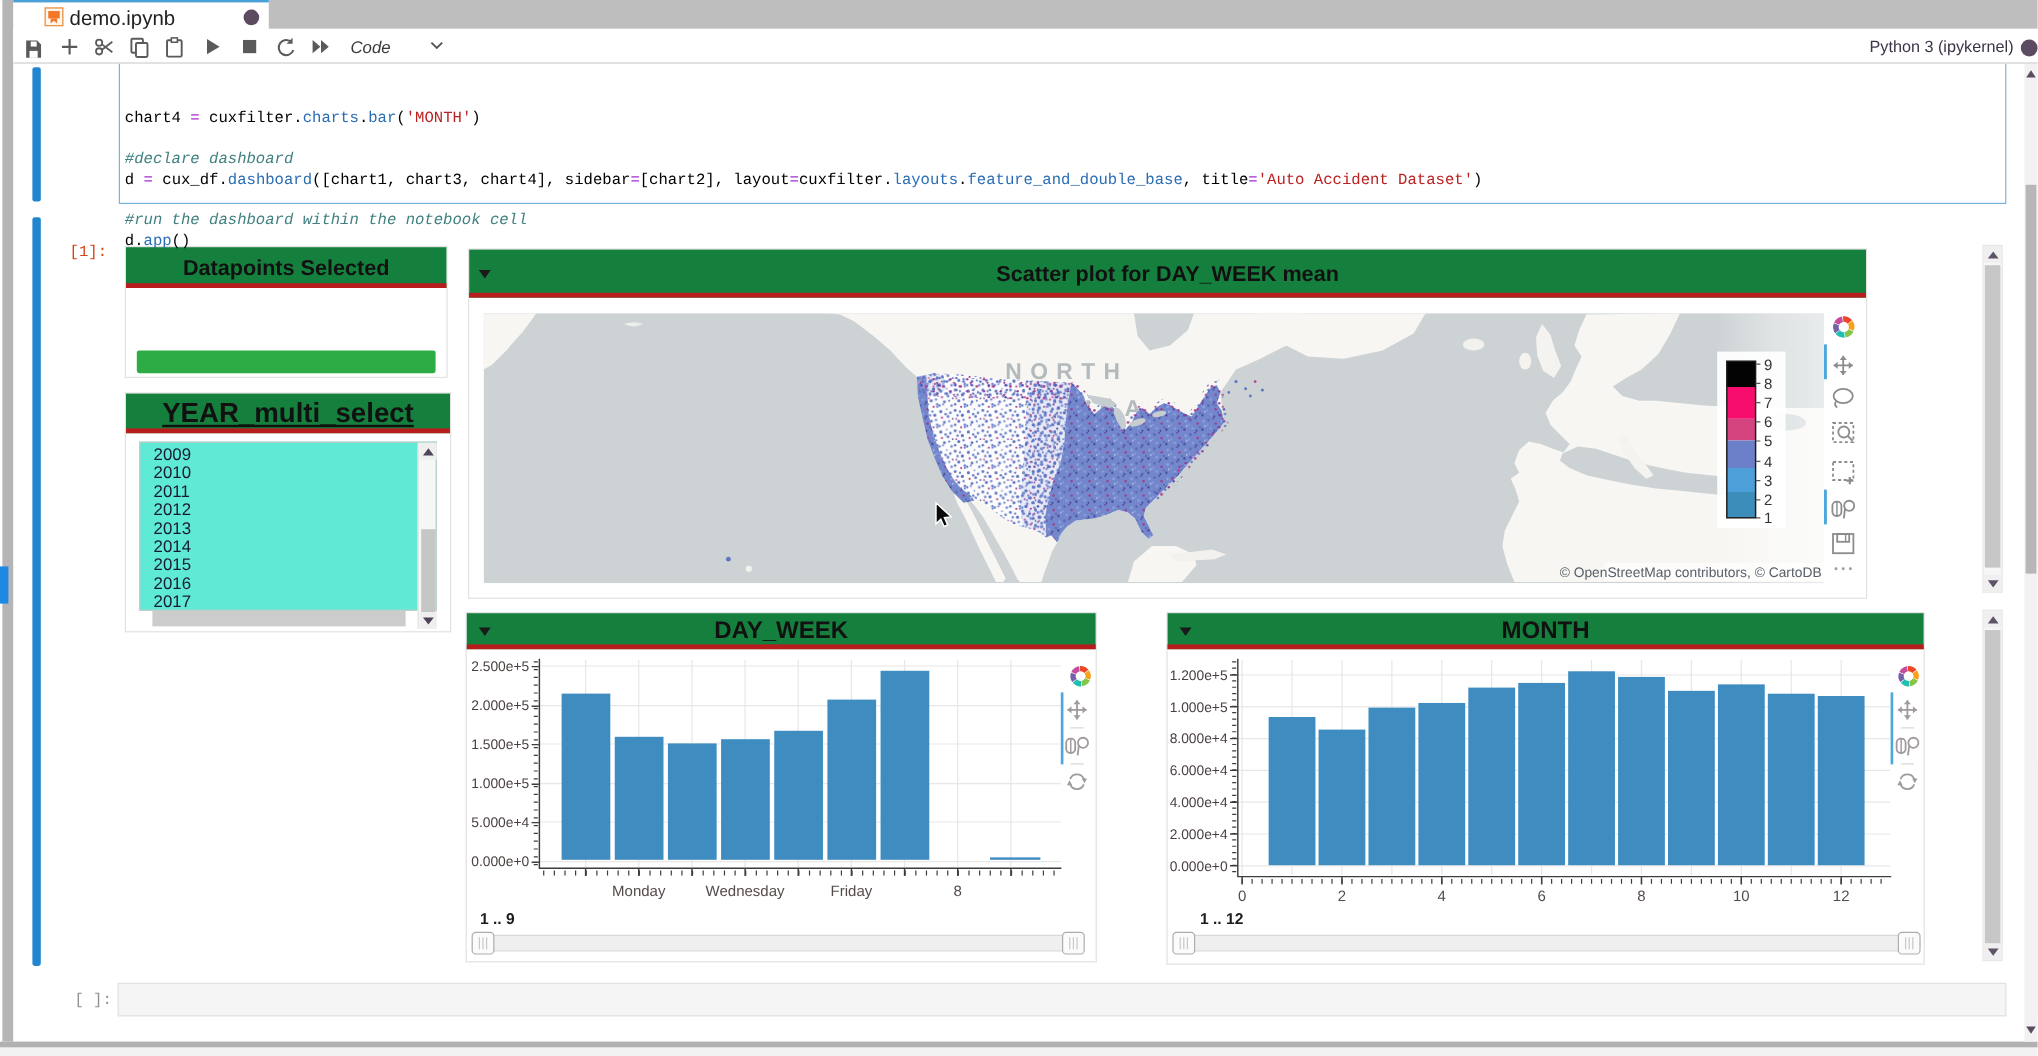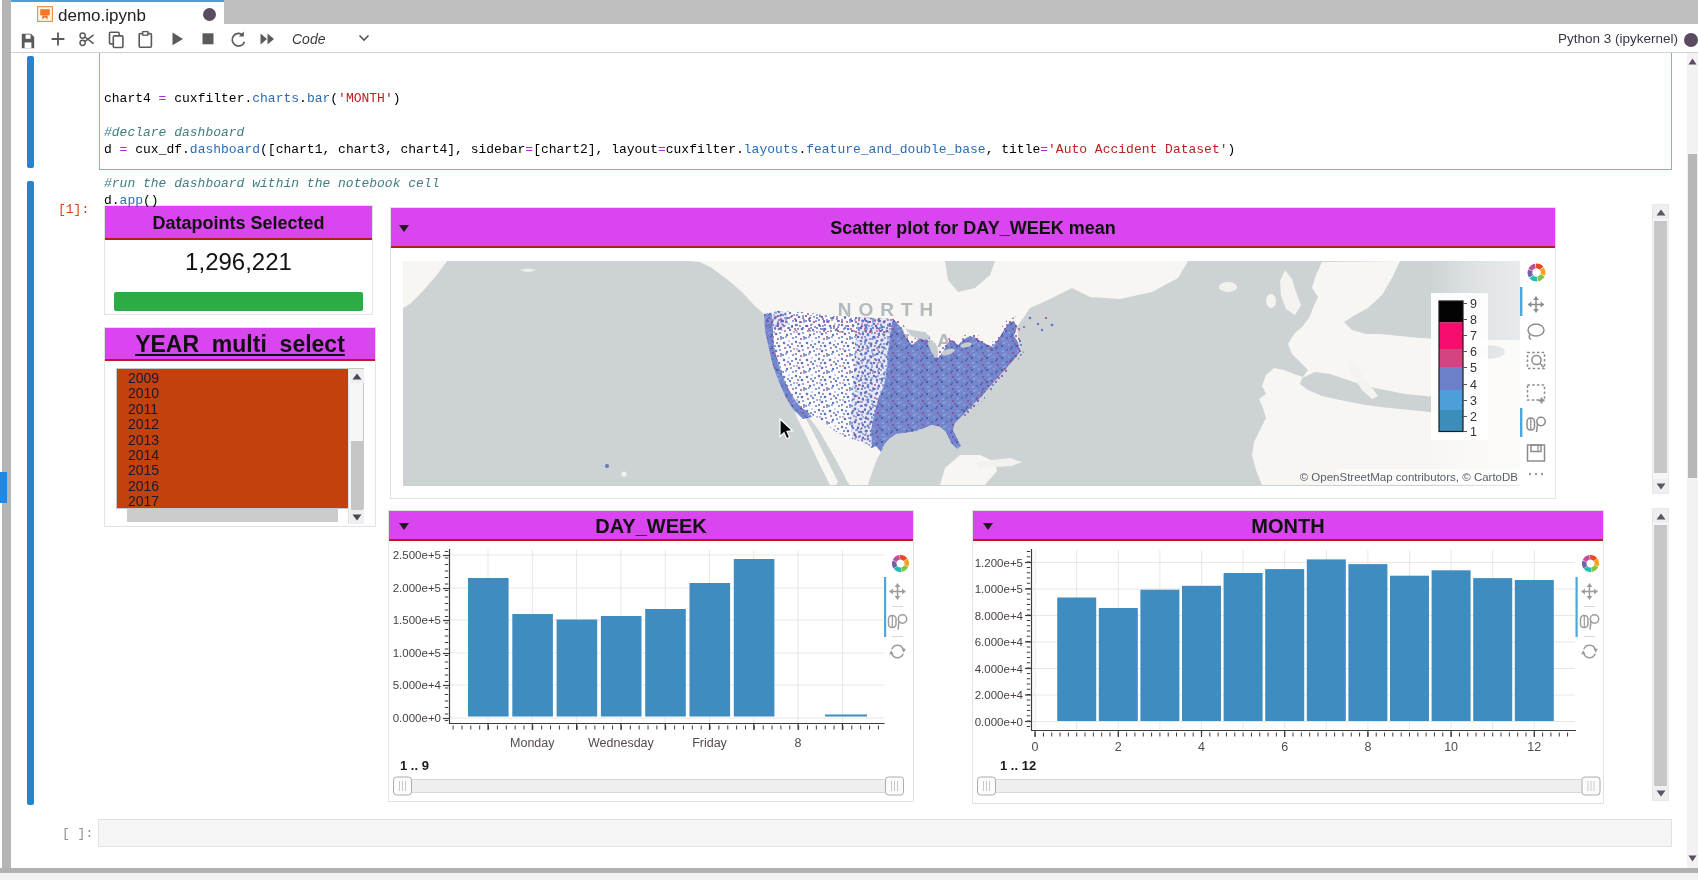--- a/index.html
+++ b/index.html
@@ -1,20 +1,20 @@
 <!DOCTYPE html>
 <html><head>
 <meta charset="utf-8">
 <style>
   * { margin:0; padding:0; box-sizing:border-box; }
   html,body { width:1698px; height:880px; overflow:hidden; background:#fff;
     font-family:"Liberation Sans", sans-serif; }
   .abs { position:absolute; }
   .panel { position:absolute; background:#fff; border:1px solid #e2e2e2; }
-  .ptitle { position:absolute; left:0; right:0; background:#d946ef; border-bottom:2px solid #b91c1c;
+  .ptitle { position:absolute; left:0; right:0; background:#15803d; border-bottom:4px solid #b91c1c;
     text-align:center; font-weight:bold; color:#111; }
   .tri { position:absolute; width:0; height:0; border-left:5px solid transparent;
     border-right:5px solid transparent; border-top:7px solid #1a1a1a; }
   .code { font-family:"Liberation Mono", monospace; font-size:13px; line-height:17px; white-space:pre; color:#000;margin-top:44px; }
   .cm { color:#408080; font-style:italic; }
   .op { color:#a82fd1; }
   .st { color:#ba2121; }
   .pr { color:#2a6db5; }
 </style>
 </head>
@@ -81,27 +81,26 @@
 <span>d <span class="op">=</span> cux_df.<span class="pr">dashboard</span>([chart1, chart3, chart4], sidebar<span class="op">=</span>[chart2], layout<span class="op">=</span>cuxfilter.<span class="pr">layouts</span>.<span class="pr">feature_and_double_base</span>, title<span class="op">=</span><span class="st">'Auto Accident Dataset'</span>)</span>
 
 <span class="cm">#run the dashboard within the notebook cell</span>
 <span>d.<span class="pr">app</span>()</span></div>
 
 <div class="abs" style="left:27px; top:181px; width:7px; height:624px; background:#2185d0; border-radius:2px;"></div>
 <div class="abs" style="left:58px; top:202px; font-family:'Liberation Mono',monospace; font-size:13px; color:#d84315;">[1]:</div>
 
 <div class="panel" style="left:104px; top:205px; width:269px; height:110px;">
   <div class="ptitle" style="top:0; height:34px; font-size:18px; line-height:34px;">Datapoints Selected</div>
-  <div class="abs" style="left:0; right:0; top:42px; font-size:24px; color:#111; text-align:center;">1,296,221</div>
   <div class="abs" style="left:9px; top:86px; width:249px; height:19px; background:#2dab44; border-radius:2px;"></div>
 </div>
 
 <div class="panel" style="left:104px; top:327px; width:272px; height:200px;">
   <div class="ptitle" style="top:0; height:33px; font-size:23px; line-height:33px;text-decoration:underline;">YEAR_multi_select</div>
-  <div class="abs" style="left:11px; top:40px; width:248px; height:141px; background:#c2410c; border:1px solid #c8c8c8; font-size:14px; color:#1a1a2e; line-height:15.4px; padding:2px 0 0 11px;">2009<br>2010<br>2011<br>2012<br>2013<br>2014<br>2015<br>2016<br>2017</div>
+  <div class="abs" style="left:11px; top:40px; width:248px; height:141px; background:#5eead4; border:1px solid #c8c8c8; font-size:14px; color:#1a1a2e; line-height:15.4px; padding:2px 0 0 11px;">2009<br>2010<br>2011<br>2012<br>2013<br>2014<br>2015<br>2016<br>2017</div>
   <div class="abs" style="left:243px; top:41px; width:15px; height:155px; background:#f6f6f6; border-left:1px solid #e0e0e0;">
     <div class="abs" style="left:1px; top:0; width:14px; height:14px; background:#efefef;"></div>
     <svg class="abs" style="left:3px; top:4px;" width="10" height="7" viewBox="0 0 10 7">
         <path d="M5 0.5 L9.5 6.5 H0.5 Z" fill="#4f4458"></path>
       </svg>
     <div class="abs" style="left:2px; top:72px; width:12px; height:70px; background:#c6c6c6;"></div>
     <div class="abs" style="left:1px; top:141px; width:14px; height:14px; background:#efefef;"></div>
     <svg class="abs" style="left:3px; top:145px;" width="10" height="7" viewBox="0 0 10 7">
         <path d="M5 6.5 L9.5 0.5 H0.5 Z" fill="#4f4458"></path>
       </svg>

